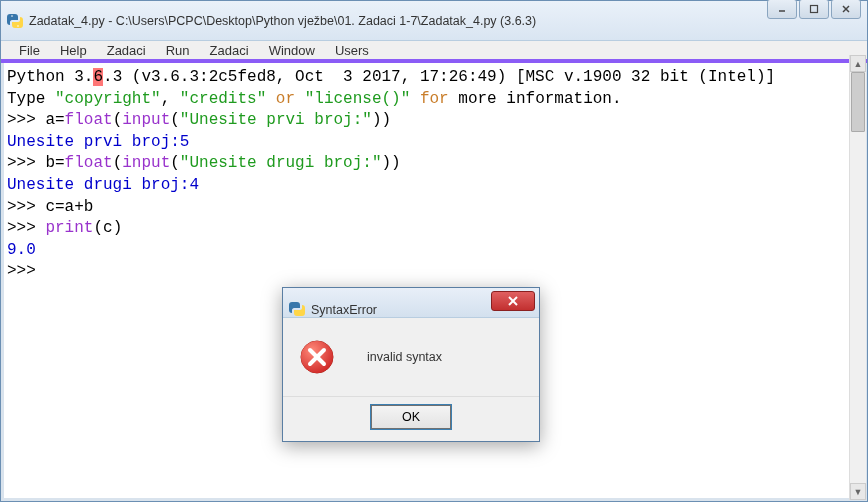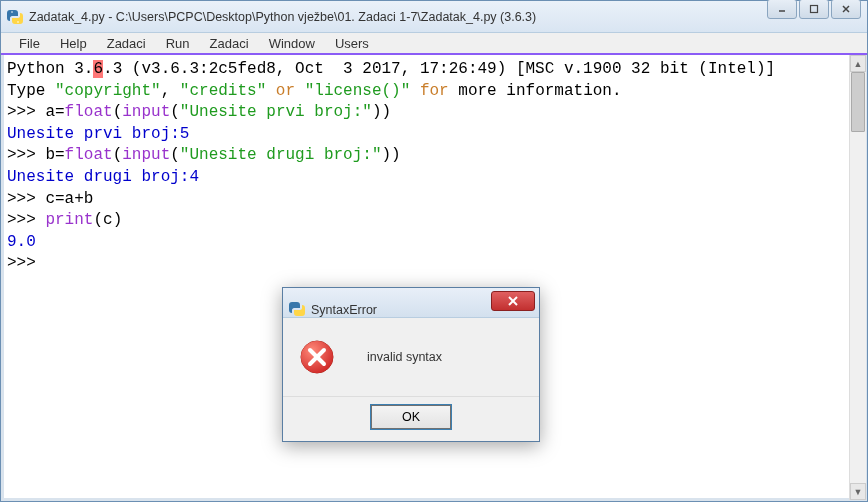--- a/index.html
+++ b/index.html
@@ -12,21 +12,21 @@
       position: relative;
     }
     .window {
       position: absolute;
       top: 0; left: 0; right: 0; bottom: 0;
       background: #fff;
       border: 1px solid #6b8fb3;
       box-shadow: 0 0 0 3px rgba(180,200,220,0.5) inset;
     }
     .titlebar {
-      height: 32px;
+      height: 40px;
       background: linear-gradient(#eaf1f9, #d9e5f2);
       border-bottom: 1px solid #b8cde0;
       display: flex;
       align-items: center;
       padding: 0 6px;
       position: relative;
     }
     .title-icon {
       width: 16px; height: 16px;
       margin-right: 6px;
@@ -56,21 +56,21 @@
       border-radius: 3px;
       display: flex;
       align-items: center;
       justify-content: center;
       font-size: 12px;
       color: #555;
     }
     .menubar {
       height: 22px;
       background: #f0f0f0;
-      border-bottom: 2px solid #8b5cf6;
+      border-bottom: 4px solid #8b5cf6;
       display: flex;
       align-items: center;
       padding: 0 8px;
       gap: 0;
       font-size: 13px;
       color: #333;
     }
     .menu-item {
       padding: 2px 10px;
       cursor: default;

